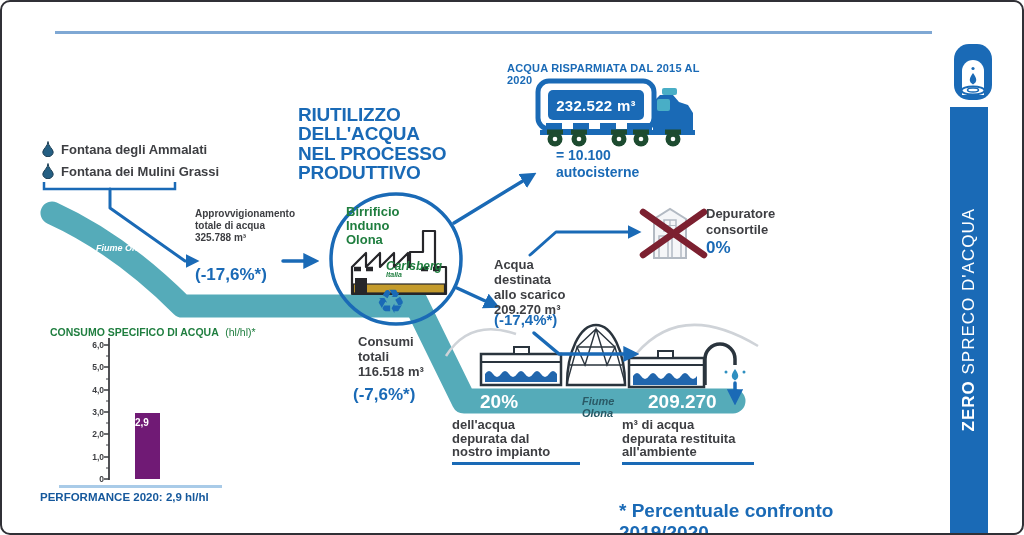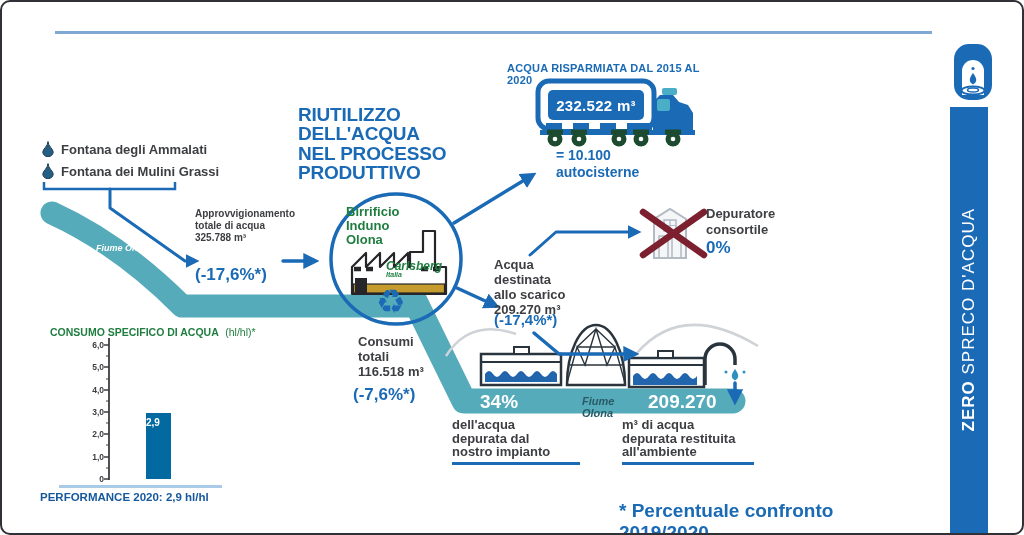--- a/index.html
+++ b/index.html
@@ -196,21 +196,21 @@
 209.270 m³</div>
   <div class="abs c blue b8" style="left:492px;top:309px;width:100px;font-size:15px">(-17,4%*)</div>
 
   <div class="abs c pre dark b7" style="left:356px;top:332px;width:80px;font-size:13px;line-height:1.16">Consumi
 totali
 116.518 m³</div>
   <div class="abs c blue b8" style="left:351px;top:383px;width:90px;font-size:17px">(-7,6%*)</div>
 
   <div class="abs c it b8 white" style="left:94px;top:241px;width:56px;font-size:9px">Fiume Olona</div>
 
-  <div class="abs c white b8" style="left:478px;top:389px;width:76px;font-size:19px">34%</div>
+  <div class="abs c white b8" style="left:478px;top:389px;width:76px;font-size:19px">20%</div>
   <div class="abs c it b8" style="left:580px;top:393px;width:62px;font-size:11px;color:#2a5a66">Fiume Olona</div>
   <div class="abs c white b8" style="left:646px;top:389px;width:80px;font-size:19px">209.270</div>
 
   <div class="abs c pre dark b7" style="left:450px;top:416px;width:128px;font-size:13px;line-height:1.05">dell'acqua
 depurata dal
 nostro impianto</div>
   <div class="abs c pre dark b7" style="left:620px;top:416px;width:132px;font-size:13px;line-height:1.05">m³ di acqua
 depurata restituita
 all'ambiente</div>
   <div class="abs" style="left:450px;top:460px;width:128px;height:3px;background:#1a6ab6"></div>
@@ -222,21 +222,21 @@
     <span class="green b7" style="font-size:10.5px">CONSUMO SPECIFICO DI ACQUA</span>
     <span class="green" style="font-size:10.5px;margin-left:2px">(hl/hl)*</span>
   </div>
   <div class="ytick" style="top:338px">6,0</div>
   <div class="ytick" style="top:360px">5,0</div>
   <div class="ytick" style="top:383px">4,0</div>
   <div class="ytick" style="top:405px">3,0</div>
   <div class="ytick" style="top:427px">2,0</div>
   <div class="ytick" style="top:450px">1,0</div>
   <div class="ytick" style="top:472px">0</div>
-  <div class="abs c" style="left:144px;top:411px;width:25px;height:66px;background:#0369a1">
+  <div class="abs c" style="left:133px;top:411px;width:25px;height:66px;background:#701a75">
     <span class="white b7" style="display:block;margin-top:4px;font-size:10px">2,9</span>
   </div>
   <div class="abs" style="left:57px;top:483px;width:163px;height:3px;background:#a9cbe8"></div>
   <div class="abs c b8" style="left:38px;top:489px;width:204px;font-size:11.5px;color:#15589c">PERFORMANCE 2020: 2,9 hl/hl</div>
 
   <div class="abs flexc" style="left:948px;top:105px;width:38px;height:426px;background:#1a6ab6">
     <div class="banner-text">
       <span class="b8">ZERO</span><span>&nbsp;SPRECO D'ACQUA</span>
     </div>
   </div>

